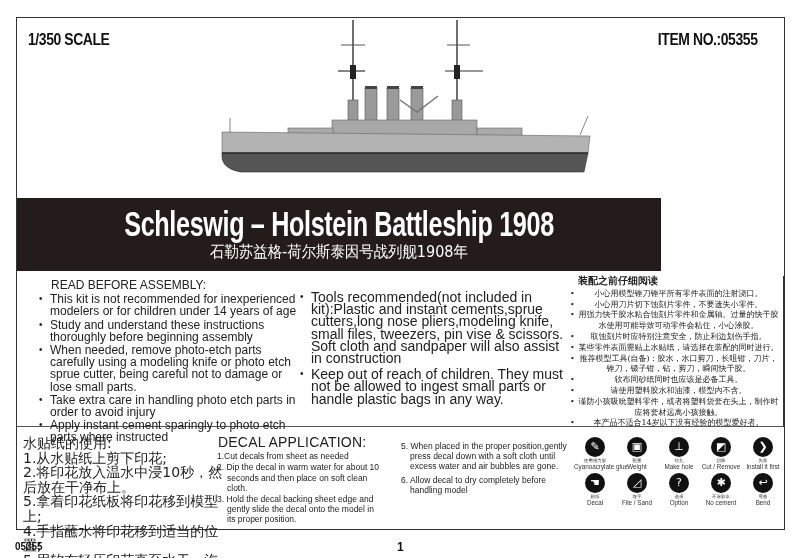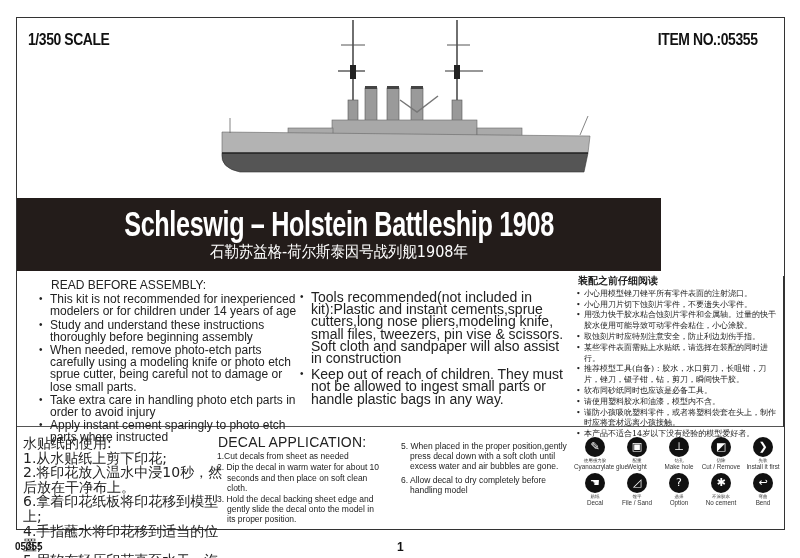--- a/index.html
+++ b/index.html
@@ -22,21 +22,21 @@
   .col-en1 { position: absolute; left: 10px; top: 8px; width: 280px; font-size: 12px; line-height: 12.2px; color: #222; }
   .col-en1 .heading { padding-left: 24px; margin-bottom: 2px; }
   .col-en2 { position: absolute; left: 283px; top: 20px; width: 272px; font-size: 14px; line-height: 12.2px; color: #222; }
   .bullets { list-style: none; }
   .bullets li { position: relative; padding-left: 11px; margin-left: 12px; margin-bottom: 1px; }
   .bullets li::before { content: "•"; position: absolute; left: 0; top: 0; font-size: 10px; }
   .col-en2 .bullets li { margin-left: 0; margin-bottom: 4px; }
 
   .col-cn { position: absolute; left: 553px; top: 5px; width: 214px; font-family: "DejaVu Serif", serif; font-size: 8px; line-height: 10.8px; color: #222; border-right: 1.5px solid #333; height: 151px; padding-right: 4px; }
   .col-cn .heading { font-size: 10px; font-weight: bold; margin-left: 8px; margin-bottom: 2px; }
-  .col-cn .bullets li { margin-left: 6px; padding-left: 8px; margin-bottom: 0; }
+  .col-cn .bullets li { margin-left: 0; padding-left: 8px; margin-bottom: 0; text-align: center; }
   .col-cn .bullets li::before { font-size: 8px; }
 
   .decal-section { position: absolute; left: 17px; top: 434px; width: 767px; height: 96px; }
   .decal-cn { position: absolute; left: 6px; top: 2px; width: 200px; font-family: "DejaVu Sans", sans-serif; font-size: 14px; line-height: 14.6px; color: #222; }
   .decal-cn .heading { margin-bottom: 0; }
   .decal-en { position: absolute; left: 186px; top: 3px; width: 180px; font-size: 8.5px; line-height: 10.2px; color: #222; }
   .decal-en .heading { font-size: 14px; font-weight: normal; margin-left: 0; letter-spacing: 0.2px; margin-bottom: 4px; padding-left: 15px; }
   .decal-en .step { padding-left: 12px; text-indent: -10px; margin-left: 12px; margin-bottom: 1px; }
   .decal-en2 { position: absolute; left: 369px; top: 7px; width: 190px; font-size: 8.5px; line-height: 10.2px; color: #222; }
   .decal-en2 .step { padding-left: 12px; text-indent: -9px; margin-left: 12px; margin-bottom: 3px; }
@@ -130,21 +130,21 @@
       <li>本产品不适合14岁以下没有经验的模型爱好者。</li>
     </ul>
   </div>
 </div>
 
 <div class="decal-section">
   <div class="decal-cn">
     <div class="heading">水贴纸的使用:</div>
     <div>1.从水贴纸上剪下印花;</div>
     <div>2.将印花放入温水中浸10秒，然后放在干净布上。</div>
-    <div>6.拿着印花纸板将印花移到模型上;</div>
+    <div>5.拿着印花纸板将印花移到模型上;</div>
     <div>4.手指蘸水将印花移到适当的位置;</div>
     <div>5.用软布轻压印花直至水干，汽泡消失。</div>
   </div>
   <div class="decal-en">
     <div class="heading">DECAL APPLICATION:</div>
     <div class="step">1.Cut decals from sheet as needed</div>
     <div class="step">2. Dip the decal in warm water for about 10 seconds and then place on soft clean cloth.</div>
     <div class="step">3. Hold the decal backing sheet edge and gently slide the decal onto the model in its proper position.</div>
   </div>
   <div class="decal-en2">

